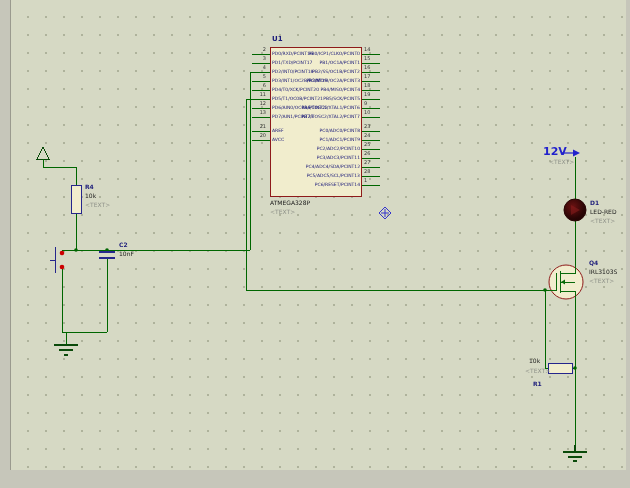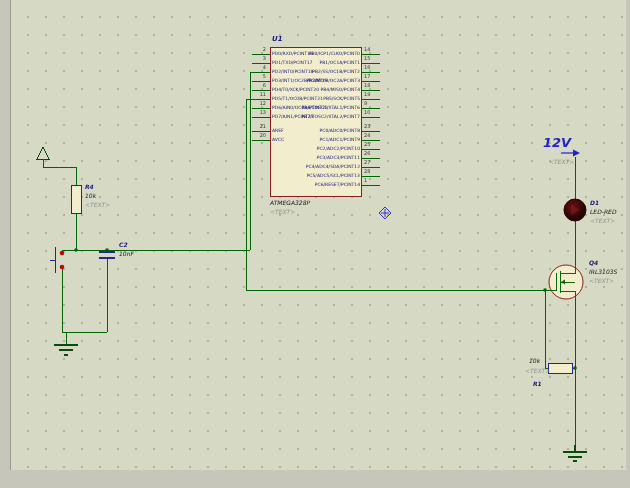--- a/index.html
+++ b/index.html
@@ -6,21 +6,21 @@
   .canvas{position:relative;width:630px;height:488px;overflow:hidden;
           font-family:"DejaVu Sans",sans-serif;background:#c6c6ba;}
   .grid{position:absolute;left:10px;top:0;width:616px;height:470px;
         background-color:#d6d9c4;
         background-image:radial-gradient(circle,#aeb29b 1px,rgba(0,0,0,0) 1.2px);
         background-size:18px 18px;background-position:8px 8px;
         border-left:1px solid #9a9a8e;border-bottom:1px solid #9a9a8e;}
   .svgLayer{position:absolute;left:0;top:0;}
   .chipBody{position:absolute;left:270px;top:47px;width:92px;height:150px;
             box-sizing:border-box;background:#f1edcd;border:1px solid #8e1a1a;}
-  .lbl{position:absolute;white-space:nowrap;font-size:6px;line-height:7px;font-style:italic;}
+  .lbl{position:absolute;white-space:nowrap;font-size:6px;line-height:7px;}
   .ref{color:#1b1b7a;font-weight:bold;}
   .val{color:#1a1a1a;}
   .ph{color:#8f9289;}
   .pwr{color:#2222cc;font-weight:bold;}
   .pinstub{position:absolute;height:1px;width:18px;background:#006600;}
   .pinname{position:absolute;font-size:4.5px;line-height:5px;color:#1b1b7a;
            white-space:nowrap;width:86px;}
   .pinnum{position:absolute;font-size:5px;line-height:6px;color:#3a3a3a;width:16px;}
   .crisp{shape-rendering:crispEdges;}
 </style>
@@ -223,21 +223,21 @@
   <div class="lbl val" style="left:270px;top:199px">ATMEGA328P</div>
   <div class="lbl ph" style="left:270px;top:208px">&lt;TEXT&gt;</div>
 
   <div class="lbl ref" style="left:85px;top:183px">R4</div>
   <div class="lbl val" style="left:85px;top:192px">10k</div>
   <div class="lbl ph" style="left:85px;top:201px">&lt;TEXT&gt;</div>
 
   <div class="lbl ref" style="left:119px;top:241px">C2</div>
   <div class="lbl val" style="left:119px;top:250px">10nF</div>
 
-  <div class="lbl pwr" style="left:543px;top:139px;font-size:13px">12V</div>
+  <div class="lbl pwr" style="left:543px;top:148px;font-size:11px">12V</div>
   <div class="lbl ph" style="left:549px;top:158px">&lt;TEXT&gt;</div>
 
   <div class="lbl ref" style="left:590px;top:199px">D1</div>
   <div class="lbl val" style="left:590px;top:208px">LED-RED</div>
   <div class="lbl ph" style="left:590px;top:217px">&lt;TEXT&gt;</div>
 
   <div class="lbl ref" style="left:589px;top:259px">Q4</div>
   <div class="lbl val" style="left:589px;top:268px">IRL3103S</div>
   <div class="lbl ph" style="left:589px;top:277px">&lt;TEXT&gt;</div>
 

